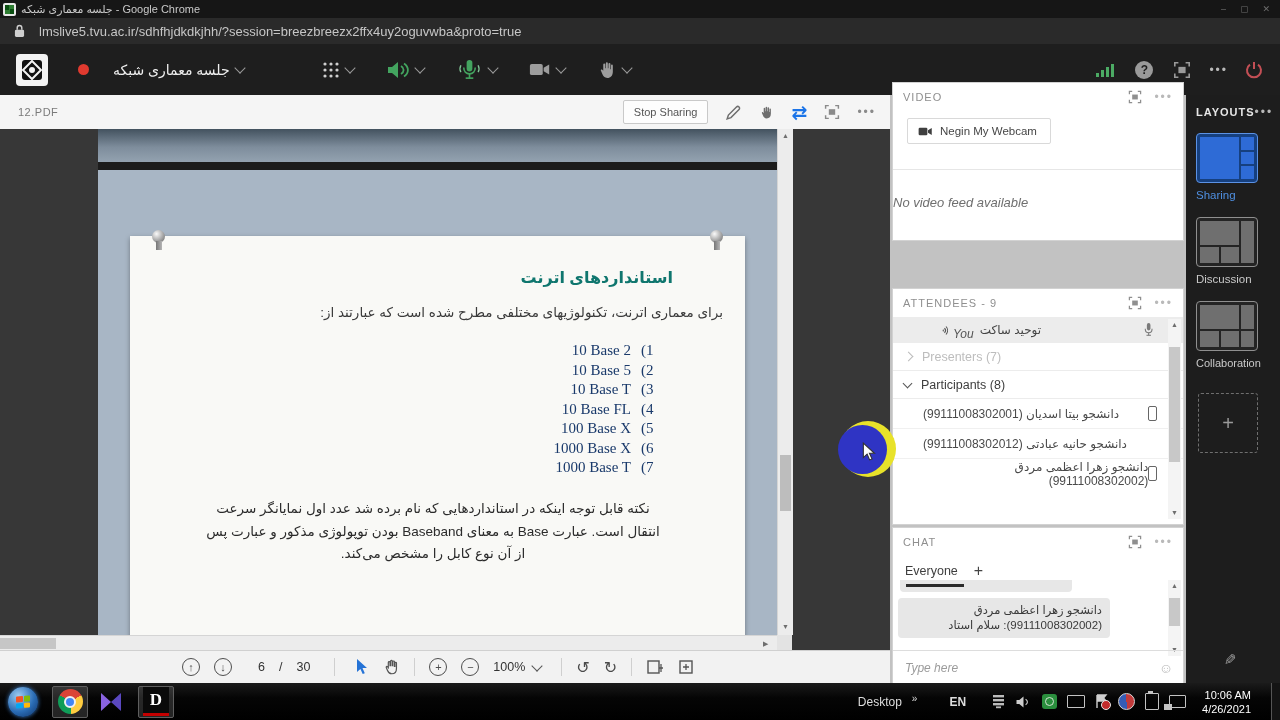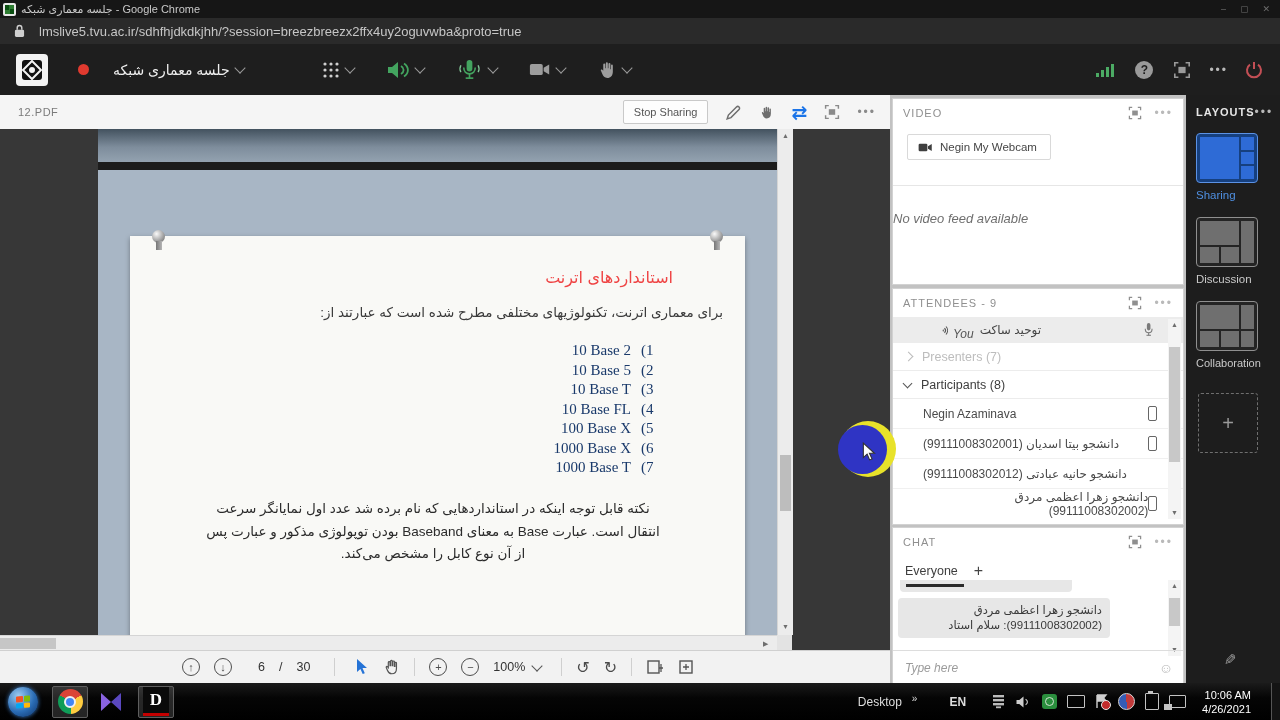--- a/index.html
+++ b/index.html
@@ -44,21 +44,21 @@
   .sharebody{left:0;top:129px;width:890px;height:521px;background:#373737;overflow:hidden;}
   .prevstrip{left:98px;top:0;width:679px;height:33px;
              background:linear-gradient(180deg,#43525f 0%,#7e8d9c 55%,#93a2b0 100%);}
   .pagegap{left:98px;top:33px;width:679px;height:8px;background:#1c1c1c;}
   .slide{left:98px;top:41px;width:679px;height:480px;background:#a8b6c5;}
   .paper{left:32px;top:66px;width:615px;height:424px;background:#f9f9f6;box-shadow:0 2px 5px rgba(0,0,0,.35);}
   .pin{width:14px;height:22px;}
   .pin .head{width:13px;height:13px;border-radius:50%;
              background:radial-gradient(circle at 35% 30%,#fafafa,#8d8d8d 70%,#5c5c5c);}
   .pin .stem{width:6px;height:9px;margin:-2px 0 0 4px;background:linear-gradient(90deg,#777,#b5b5b5);}
-  .stitle{color:#ef4444;font-weight:normal;font-size:16px;}
+  .stitle{color:#0f766e;font-weight:bold;font-size:16px;}
   .sintro{color:#3a3a3a;font-size:13.5px;}
   .stdlist{font-family:"Liberation Serif","DejaVu Serif",serif;color:#1a3a6b;font-size:15px;}
   .stdrow{display:flex;justify-content:flex-end;line-height:19.5px;}
   .stdrow .num{width:26px;text-align:left;margin-left:10px;}
   .snote{color:#2b2b2b;font-size:13.5px;line-height:22.5px;text-align:center;}
 
   
   .vsb{left:777px;top:0;width:15px;height:506px;background:#ececec;border-left:1px solid #d5d5d5;}
   .vsb .thumb{left:2px;top:326px;width:11px;height:56px;background:#bdbdbd;position:absolute;}
   .hsb{left:0;top:506px;width:777px;height:15px;background:#ececec;border-top:1px solid #d5d5d5;}
@@ -389,21 +389,21 @@
     <path d="M5 8h6M8 5v6" stroke="#555" stroke-width="1.3"></path>
     </svg>
 </div>
 
 <div class="a hl-y" style="z-index:40"></div>
 <div class="a hl-b" style="z-index:41"></div>
 <svg class="a" style="left:862px;top:442px;z-index:42" width="16" height="20" viewBox="0 0 14 18">
   <path d="M1 1v13l3.4-3.1 2.3 5.2 2.1-.9-2.3-5.1H11z" fill="#fff" stroke="#333" stroke-width="1"></path>
   </svg>
 
-<div class="pod" style="top:99px;height:185px">
+<div class="pod" style="top:83px;height:157px">
   <div class="podhdr">
     <span class="name">VIDEO</span>
     <div class="right">
       <svg width="14" height="14" viewBox="0 0 20 20">
         <path d="M2 6V2h4M14 2h4v4M18 14v4h-4M6 18H2v-4" stroke="#8f8f8f" stroke-width="1.8" fill="none"></path>
         <rect x="6" y="6.5" width="8" height="7" fill="#8f8f8f"></rect>
         </svg>
       <span class="dots">•••</span>
     </div>
   </div>
@@ -449,24 +449,20 @@
   <div class="grayrow">
     <span class="cR" style="margin-left:12px"></span>
     <span style="color:#bdbdbd;margin-left:10px">Presenters (7)</span>
   </div>
   <div class="grayrow">
     <span class="cD" style="margin-left:11px"></span>
     <span style="color:#3e3e3e;margin-left:10px">Participants (8)</span>
   </div>
 
   <div class="att-row">
-    <span>Negin Azaminava</span>
-    <span class="phone" style="margin-left:auto;margin-right:26px"></span>
-  </div>
-  <div class="att-row">
     <span dir="rtl">دانشجو بیتا اسدیان (99111008302001)</span>
     <span class="phone" style="margin-left:auto;margin-right:26px"></span>
   </div>
   <div class="att-row">
     <span dir="rtl">دانشجو حانیه عبادتی (99111008302012)</span>
   </div>
   <div class="att-row" style="border-bottom:none">
     <span dir="rtl">دانشجو زهرا اعظمی مردق (99111008302002)</span>
     <span class="phone" style="margin-left:auto;margin-right:26px"></span>
   </div>

